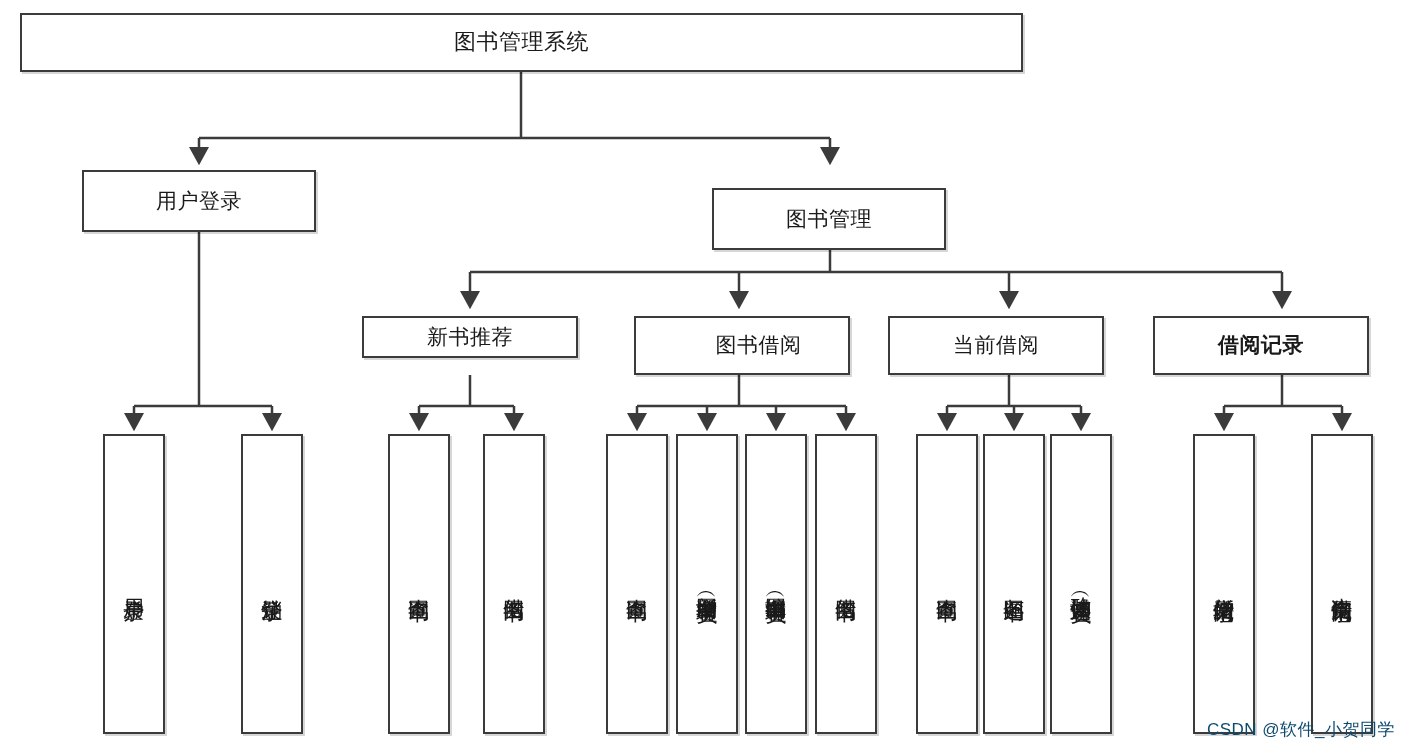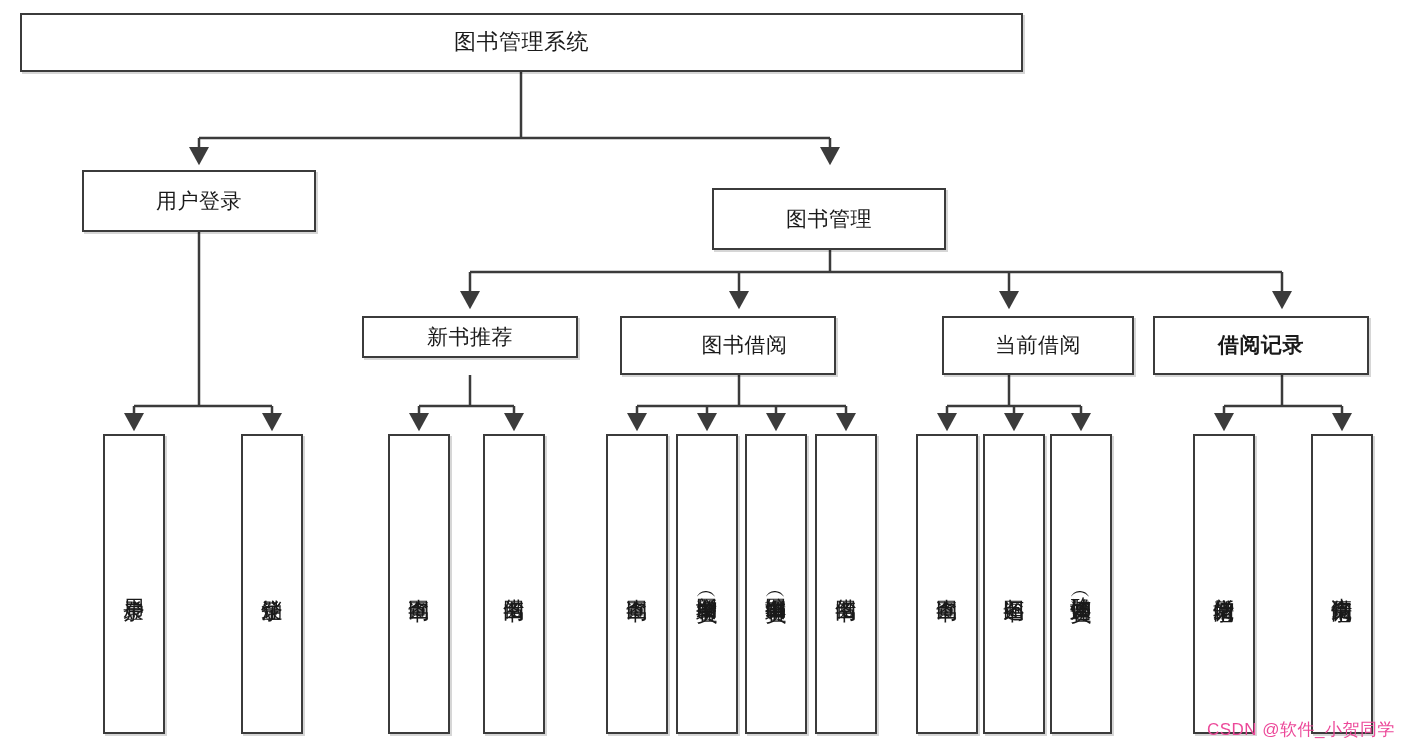--- a/index.html
+++ b/index.html
@@ -50,21 +50,21 @@
     line-height: 1.22;
     letter-spacing: 1px;
     max-height: 100%;
   }
   .node.root .label { font-size: 22px; }
   #watermark {
     position: absolute;
     right: 10px;
     bottom: 6px;
     font-size: 17px;
-    color: #ec4899;
+    color: #0c4a6e;
     white-space: nowrap;
     letter-spacing: 0.5px;
   }
 </style>
 </head>
 <body>
 
 <div id="canvas">
 
   <svg id="edges" viewBox="0 0 1405 747" width="1405" height="747">
@@ -124,24 +124,24 @@
   <div class="node" style="left:82px; top:170px; width:234px; height:62px;">
     <span class="label">用户登录</span>
   </div>
   <div class="node" style="left:712px; top:188px; width:234px; height:62px;">
     <span class="label">图书管理</span>
   </div>
 
   <div class="node" style="left:362px; top:316px; width:216px; height:42px;">
     <span class="label">新书推荐</span>
   </div>
-  <div class="node" style="left:620px; top:316px; width:216px; height:59px;padding-left:33px;">
+  <div class="node" style="left:634px; top:316px; width:216px; height:59px;padding-left:33px;">
     <span class="label">图书借阅</span>
   </div>
-  <div class="node" style="left:942px; top:316px; width:192px; height:59px;">
+  <div class="node" style="left:888px; top:316px; width:216px; height:59px;">
     <span class="label">当前借阅</span>
   </div>
   <div class="node" style="left:1153px; top:316px; width:216px; height:59px;font-weight:bold;">
     <span class="label">借阅记录</span>
   </div>
 
   <div class="node vertical" style="left:103px; top:434px; width:62px; height:300px;">
     <span class="label">用户登录</span>
   </div>
   <div class="node vertical" style="left:241px; top:434px; width:62px; height:300px;">

